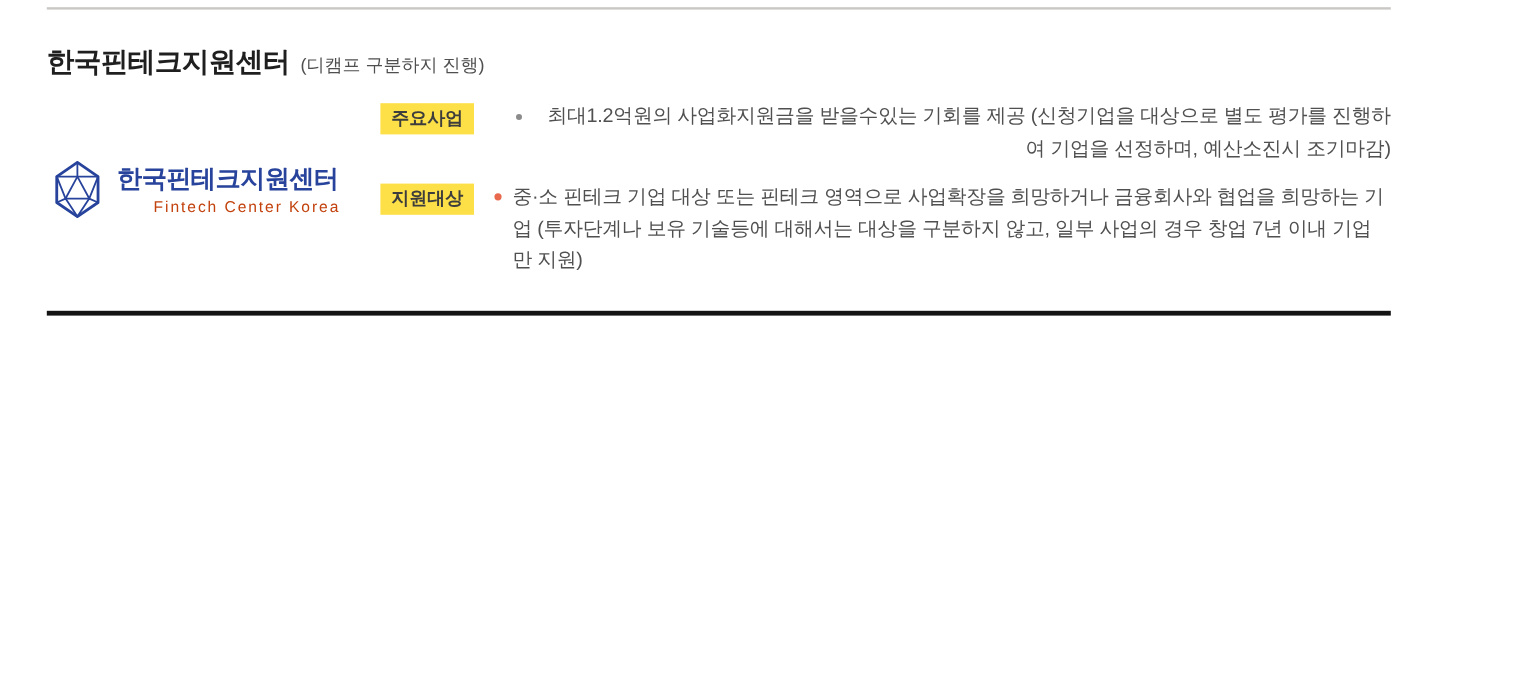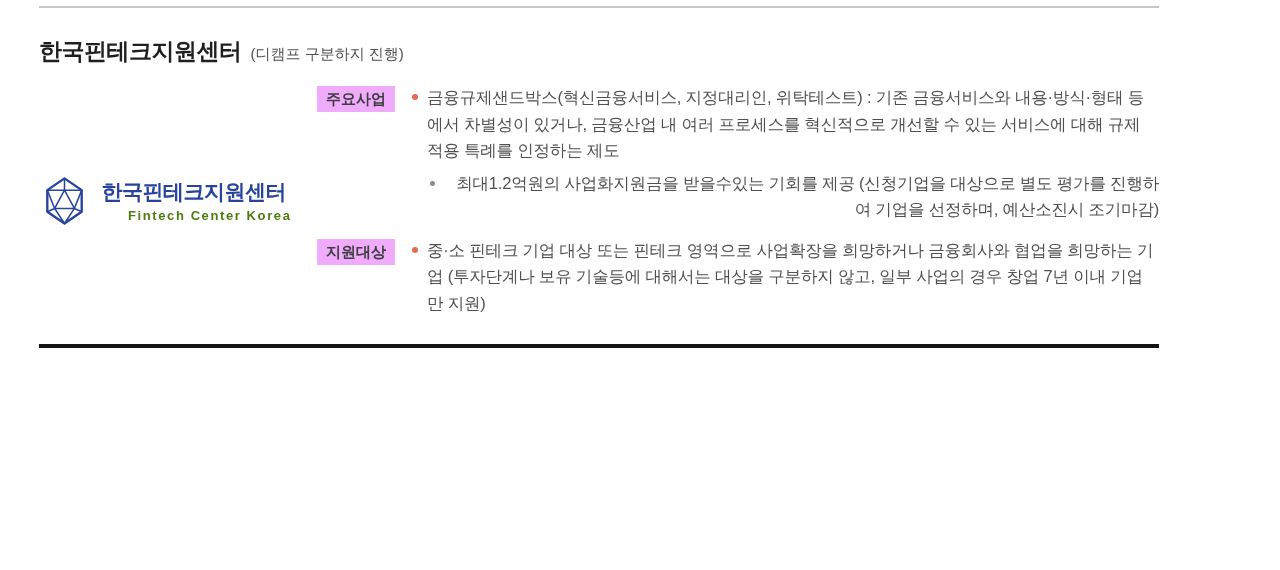--- a/index.html
+++ b/index.html
@@ -14,26 +14,26 @@
   .page-title { font-size:23px; font-weight:700; color:#1f1f1f; letter-spacing:-0.5px; }
   .page-subtitle { font-size:15px; color:#4f4f4f; }
 
   .content-row { display:flex; margin-top:17px; }
 
   .logo-col { flex:0 0 278px; display:flex; align-items:center; }
   .logo { display:flex; align-items:center; gap:8px; margin-left:2px; }
   .logo-icon { width:47px; height:52px; }
   .logo-text { display:flex; flex-direction:column; align-items:center; }
   .logo-ko { font-size:21px; font-weight:800; color:#27439b; letter-spacing:-0.5px; }
-  .logo-en { font-size:13px; font-weight:700; color:#4d7c0f; letter-spacing:1.6px; margin-top:2px;padding-left:32px; }
+  .logo-en { font-size:13px; font-weight:400; color:#c2410c; letter-spacing:1.6px; margin-top:2px;padding-left:32px; }
 
   .sections-col { flex:1; }
   .section { display:flex; margin-bottom:14px; }
   .section:last-child { margin-bottom:0; }
-  .badge { flex:0 0 auto; align-self:flex-start; background:#f0abfc; color:#3d3d3d;
+  .badge { flex:0 0 auto; align-self:flex-start; background:#fde047; color:#3d3d3d;
            font-size:15px; font-weight:700; line-height:1; padding:5px 9px 6px;
            margin-right:17px; margin-top:2px; white-space:nowrap; }
   .items { flex:1; min-width:0; }
   .item { display:flex; font-size:16.5px; line-height:26.5px; color:#505050;
           letter-spacing:-0.2px; margin-bottom:6px; }
   .item:last-child { margin-bottom:0; }
   .dot { flex:0 0 6px; width:6px; height:6px; border-radius:50%;
          background:#e8694e; margin:10px 9px 0 0; }
   .item.sub { margin-left:18px;text-align:right; }
   .item.sub .dot { flex-basis:5px; width:5px; height:5px; background:#8b8b8b; margin-top:11px; }
@@ -67,24 +67,20 @@
           <span class="logo-en">Fintech Center Korea</span>
         </div>
       </div>
     </div>
 
     <div class="sections-col">
 
       <div class="section">
         <span class="badge">주요사업</span>
         <div class="items">
-          <div class="item">
-            <span class="dot"></span>
-            <span>금융규제샌드박스(혁신금융서비스, 지정대리인, 위탁테스트) : 기존 금융서비스와 내용·방식·형태 등에서 차별성이 있거나, 금융산업 내 여러 프로세스를 혁신적으로 개선할 수 있는 서비스에 대해 규제 적용 특례를 인정하는 제도</span>
-          </div>
           <div class="item sub">
             <span class="dot"></span>
             <span>최대1.2억원의 사업화지원금을 받을수있는 기회를 제공 (신청기업을 대상으로 별도 평가를 진행하여 기업을 선정하며, 예산소진시 조기마감)</span>
           </div>
         </div>
       </div>
 
       <div class="section">
         <span class="badge">지원대상</span>
         <div class="items">

